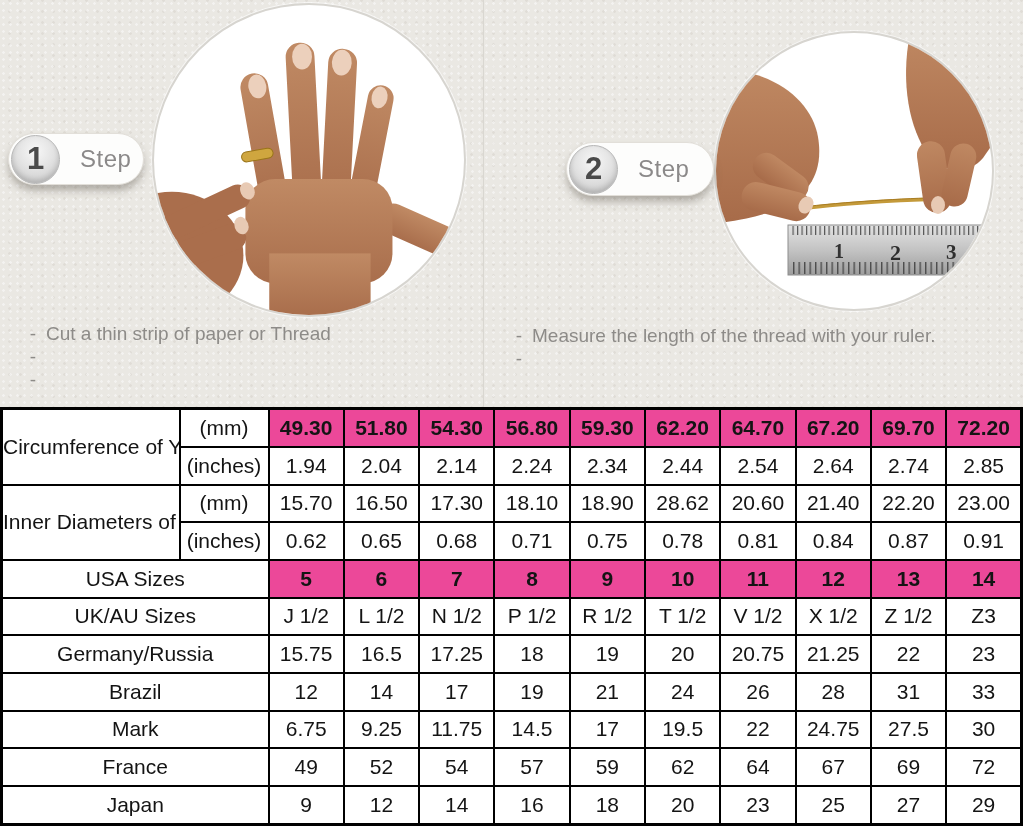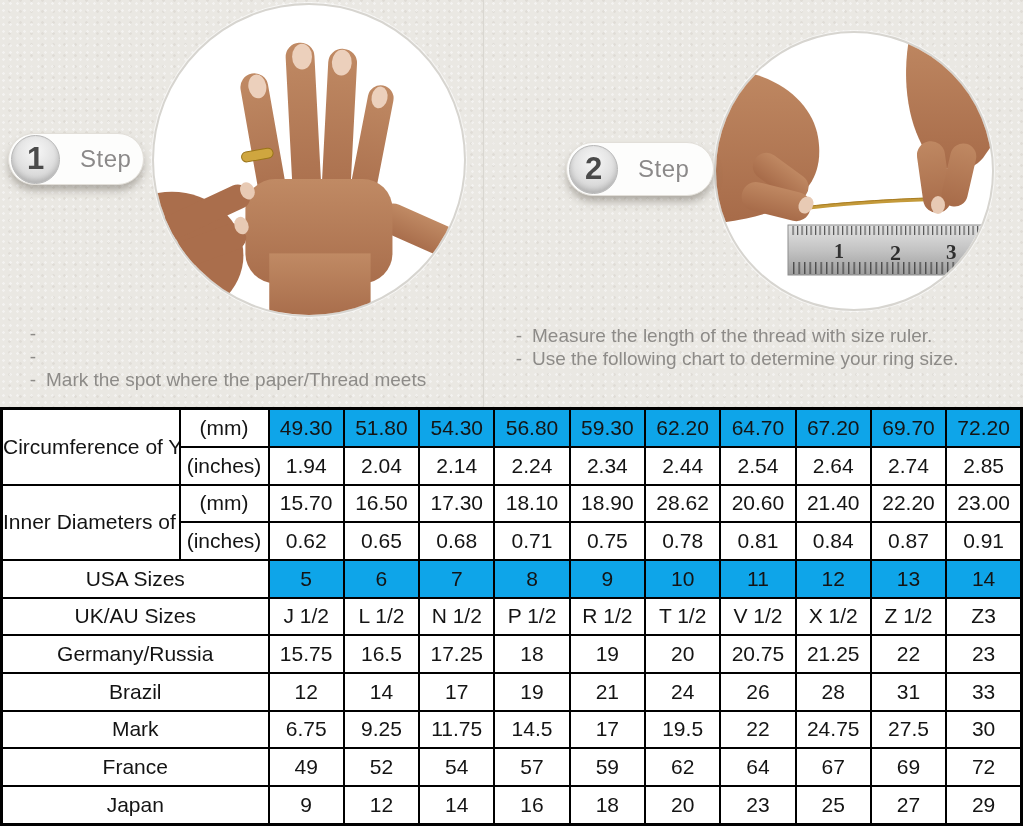--- a/index.html
+++ b/index.html
@@ -51,21 +51,21 @@
   table.size-table {
     position:absolute; left:0; top:407px; width:1023px; height:419px;
     border-collapse:collapse; table-layout:fixed;
     background:#fff; border:3px solid #000;
     font-size:21px; color:#141414;
   }
   table.size-table td { border:2px solid #000; text-align:center; padding:0; overflow:hidden; white-space:nowrap; }
   td.group-label { white-space:normal; line-height:34px; font-size:21px; }
   td.unit-cell  { text-align:left; padding-left:7px; }
   td.row-label  { text-align:left; padding-left:8px; }
-  td.hl { background:#0ea5e9; }
+  td.hl { background:#ec4899;font-weight:bold; }
 </style>
 </head>
 <body>
 
 <div class="stage">
 
   <div class="bg-divider"></div>
 
   <div class="photo-circle c1">
     <svg viewBox="0 0 312 312">
@@ -104,27 +104,27 @@
   </div>
 
   <div class="step-pill p1">
     <div class="step-badge">1</div>
     <div class="step-text">Step</div>
   </div>
 
   <ul class="instructions i1">
       <li class="instruction-item">
         <span class="dash">-</span>
-      </li>
-      <li class="instruction-item">
-        <span class="dash">-</span>
-      </li>
-      <li class="instruction-item">
-        <span class="dash">-</span>
-        <span>Mark the spot where the paper/Thread meets</span>
+        <span>Cut a thin strip of paper or Thread</span>
+      </li>
+      <li class="instruction-item">
+        <span class="dash">-</span>
+      </li>
+      <li class="instruction-item">
+        <span class="dash">-</span>
       </li>
     </ul>
 
   <div class="photo-circle c2">
     <svg viewBox="0 0 276 276">
       <defs>
         <linearGradient id="metal" x1="0" y1="0" x2="0" y2="1">
           <stop offset="0" stop-color="#e3e3e3"></stop>
             <stop offset="0.5" stop-color="#c3c3c3"></stop>
             <stop offset="1" stop-color="#9d9d9d"></stop>
@@ -170,25 +170,24 @@
   </div>
 
   <div class="step-pill p2">
     <div class="step-badge">2</div>
     <div class="step-text">Step</div>
   </div>
 
   <ul class="instructions i2">
       <li class="instruction-item">
         <span class="dash">-</span>
-        <span>Measure the length of the thread with size ruler.</span>
-      </li>
-      <li class="instruction-item">
-        <span class="dash">-</span>
-        <span>Use the following chart to determine your ring size.</span>
+        <span>Measure the length of the thread with your ruler.</span>
+      </li>
+      <li class="instruction-item">
+        <span class="dash">-</span>
       </li>
     </ul>
 
   <table class="size-table">
     <colgroup>
       <col style="width:178px">
         <col style="width:89px">
       <col>
         <col>
         <col>

